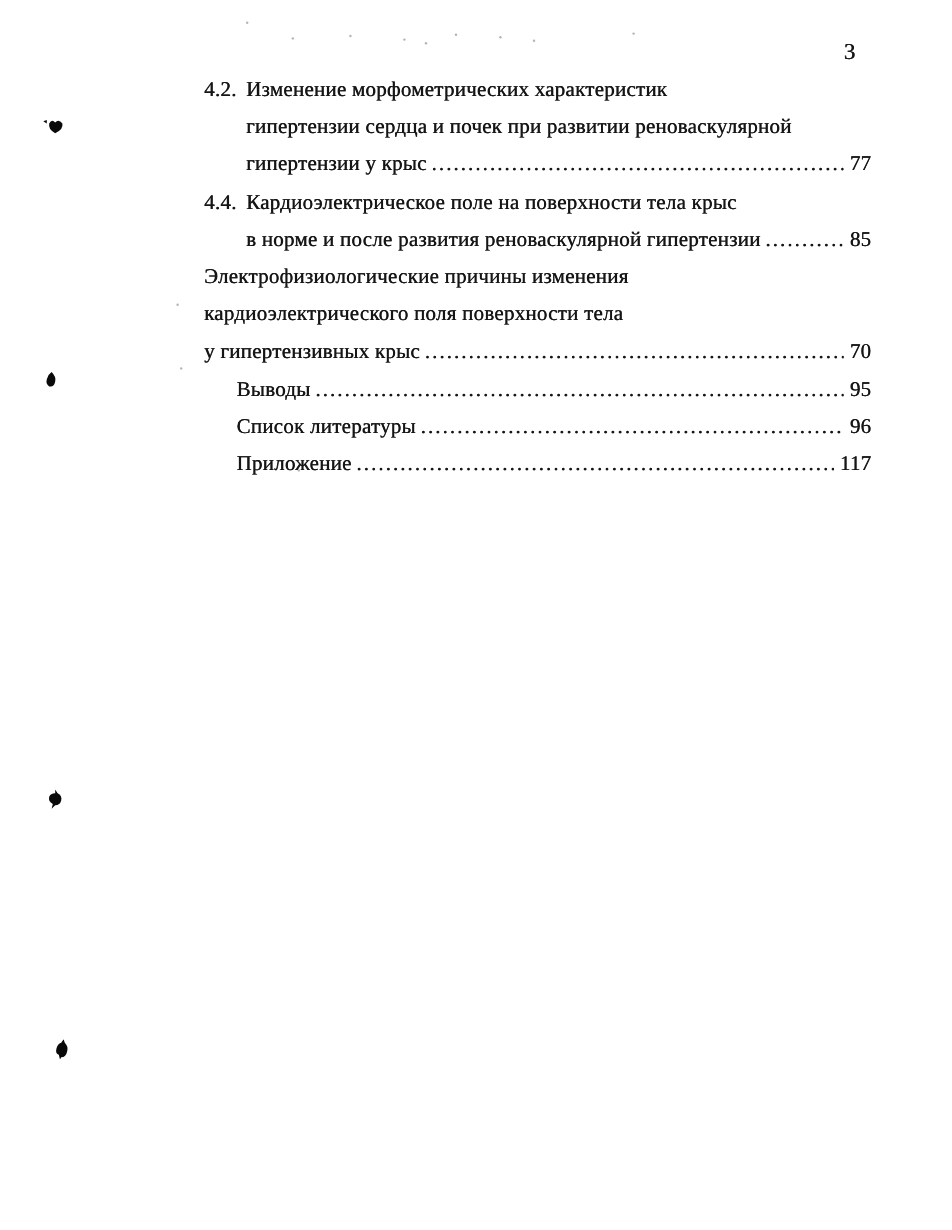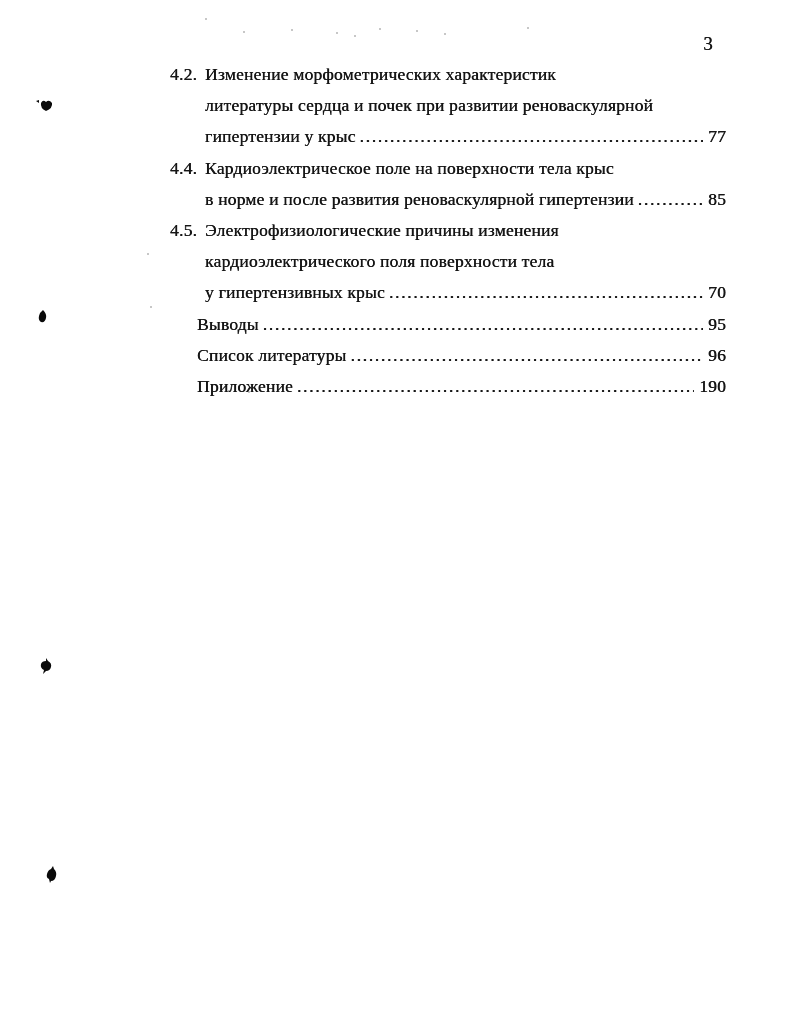--- a/index.html
+++ b/index.html
@@ -94,21 +94,21 @@
   </svg>
 
   <div class="page-number-top">3</div>
 
   <div class="toc">
 
     <div class="entry section">
       <span class="num">4.2.</span>
       <div class="body">
         <div class="line">Изменение морфометрических характеристик</div>
-        <div class="line">литературы сердца и почек при развитии реноваскулярной</div>
+        <div class="line">гипертензии сердца и почек при развитии реноваскулярной</div>
         <div class="line dotted">
           <span class="txt">гипертензии у крыс</span>
           <span class="leader"></span>
           <span class="pg">77</span>
         </div>
       </div>
     </div>
 
 
     <div class="entry section">
@@ -117,21 +117,20 @@
         <div class="line">Кардиоэлектрическое поле на поверхности тела крыс</div>
         <div class="line dotted">
           <span class="txt">в норме и после развития реноваскулярной гипертензии</span>
           <span class="leader"></span>
           <span class="pg">85</span>
         </div>
       </div>
     </div>
 
     <div class="entry section">
-      <span class="num">4.5.</span>
       <div class="body">
         <div class="line">Электрофизиологические причины изменения</div>
         <div class="line">кардиоэлектрического поля поверхности тела</div>
         <div class="line dotted">
           <span class="txt">у гипертензивных крыс</span>
           <span class="leader"></span>
           <span class="pg">70</span>
         </div>
       </div>
     </div>
@@ -144,17 +143,17 @@
 
     <div class="item">
       <span class="txt">Список литературы</span>
       <span class="leader"></span>
       <span class="pg">96</span>
     </div>
 
     <div class="item">
       <span class="txt">Приложение</span>
       <span class="leader"></span>
-      <span class="pg">190</span>
+      <span class="pg">117</span>
     </div>
 
   </div>
 </div>
 
 </body></html>

